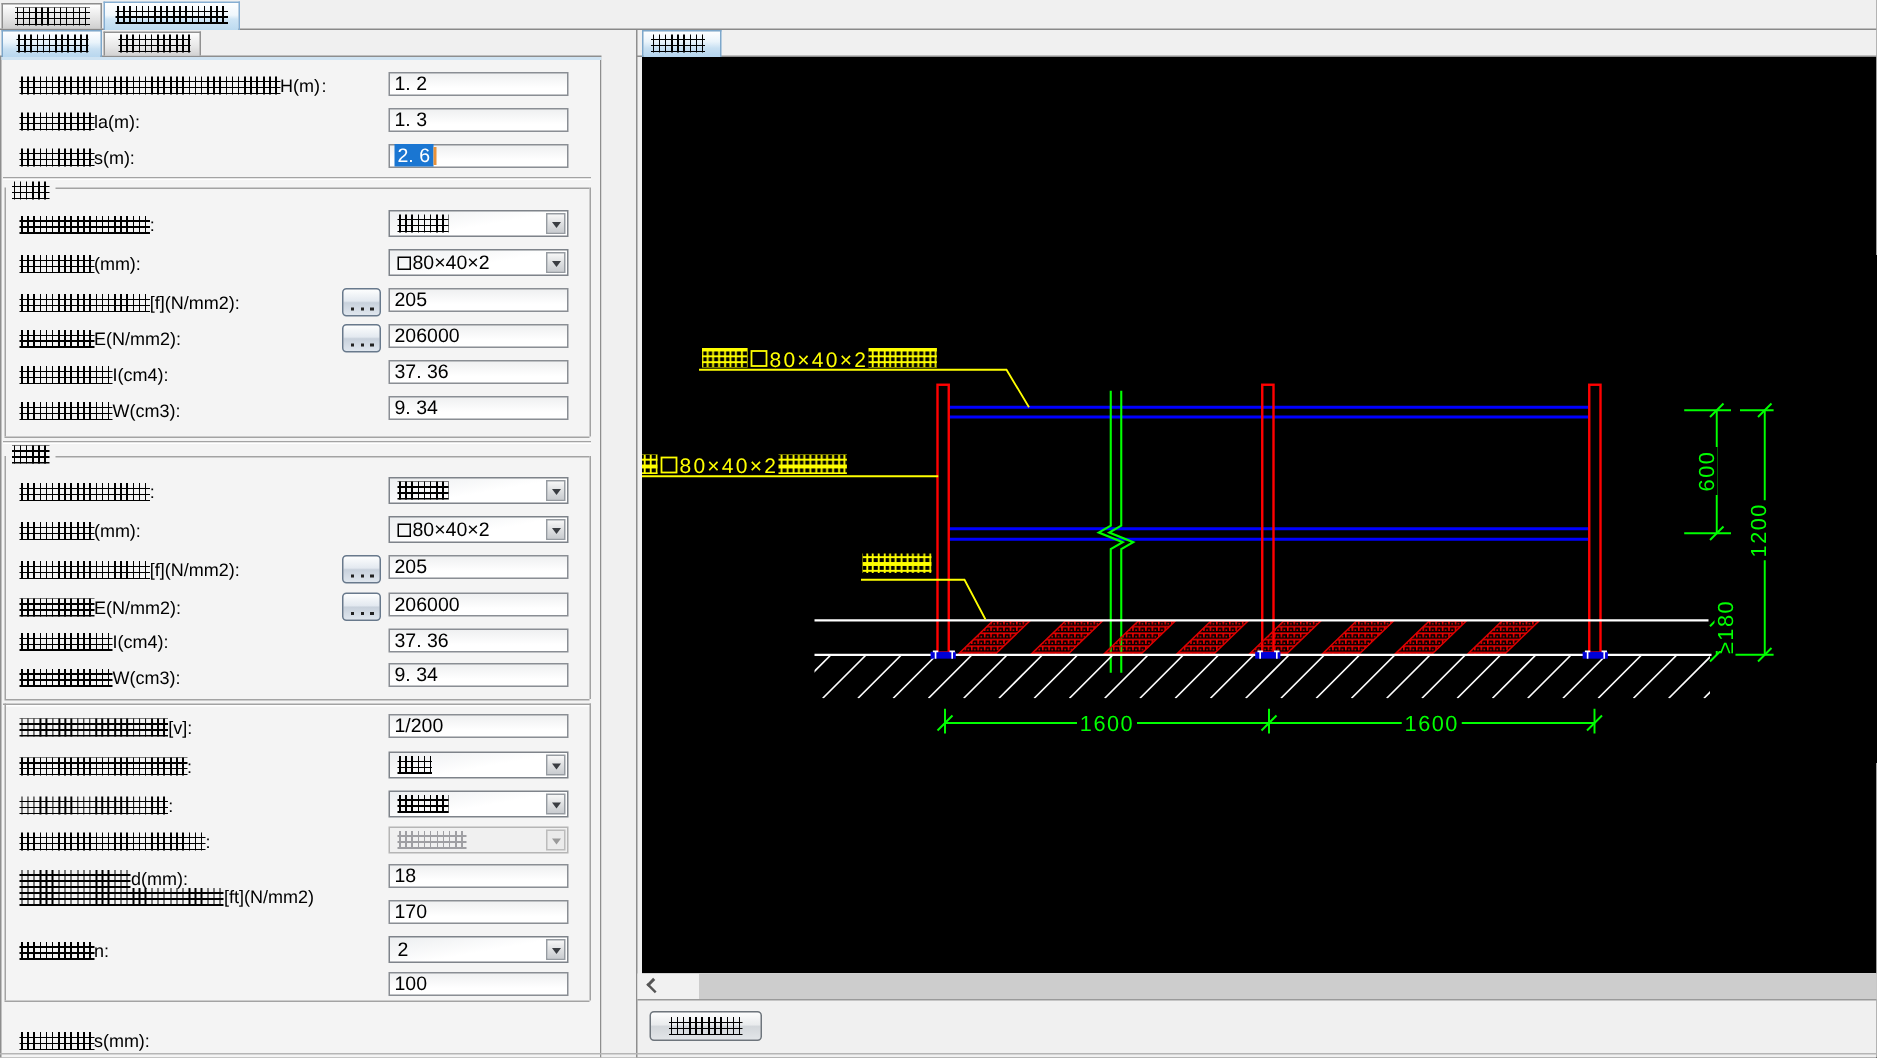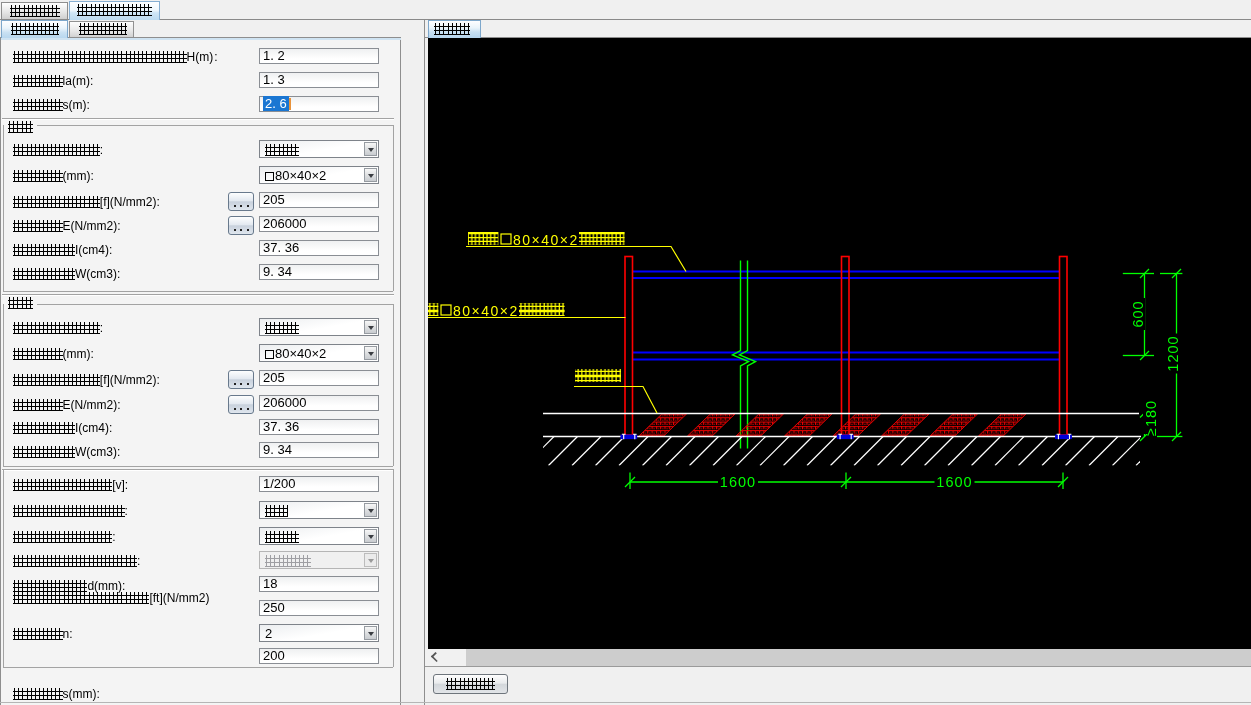--- a/index.html
+++ b/index.html
@@ -97,25 +97,25 @@
 <div class="inp" style="top:476px">1/200</div>
 <div class="lb" style="left:13px;top:505px"><i class="k" style="width:111.6px;height:12px"></i>:</div>
 <div class="cmb" style="top:501px"><i class="k" style="width:23.0px;height:12px"></i><span class="da"></span></div>
 <div class="lb" style="left:13px;top:531px"><i class="k" style="width:99.2px;height:12px"></i>:</div>
 <div class="cmb" style="top:527px"><i class="k" style="width:34.0px;height:12px"></i><span class="da"></span></div>
 <div class="lb" style="left:13px;top:555px"><i class="k" style="width:124.0px;height:12px"></i>:</div>
 <div class="cmb" style="top:551px;background:#f0f0f0;border-color:#b5b5b5"><i class="kd" style="width:46.0px;height:12px"></i><span class="da dad"></span></div>
 <div class="lb" style="left:13px;top:580px"><i class="k" style="width:74.4px;height:12px"></i>d(mm):</div>
 <div class="inp" style="top:576px">18</div>
 <div class="lb" style="left:13px;top:592px"><i class="k" style="width:136.4px;height:12px"></i>[ft](N/mm2)</div>
-<div class="inp" style="top:600px">250</div>
+<div class="inp" style="top:600px">170</div>
 <div class="lb" style="left:13px;top:628px"><i class="k" style="width:49.6px;height:12px"></i>n:</div>
 <div class="cmb" style="top:624px"><span style="font-size:13px">2</span><span class="da"></span></div>
 <div class="lb" style="left:13px;top:688px"><i class="k" style="width:49.6px;height:12px"></i>s(mm):</div>
-<div class="inp" style="top:648px">200</div>
+<div class="inp" style="top:648px">100</div>
 <div class="ab" style="left:401px;top:38px;width:23px;height:667px;background:#f0f0f0"></div>
 <div class="ab" style="left:424px;top:20px;width:1px;height:685px;background:#8e8e8e"></div>
 <div class="ab" style="left:424px;top:37px;width:827px;height:1px;background:#8e8e8e"></div>
 <div class="ab" style="left:428px;top:20px;width:53px;height:18px;border:1px solid #7da7cb;border-bottom:none;background:linear-gradient(180deg,#fefeff,#eaf4fb 40%,#c8e0f2 65%,#b5d5ee)"></div>
 <div class="lb" style="left:434px;top:23px"><i class="k" style="width:36.0px;height:12px"></i></div>
 <svg class="ab" style="left:428px;top:38px" width="823" height="611" viewBox="0 0 823 611">
     <defs>
       <pattern id="hr" width="4.3" height="4.3" patternUnits="userSpaceOnUse">
         <path d="M0.5 4.3V1.4H4.3M2.6 4.3V3.2" stroke="#ee0000" stroke-width="1.1" fill="none"></path>
       </pattern>

